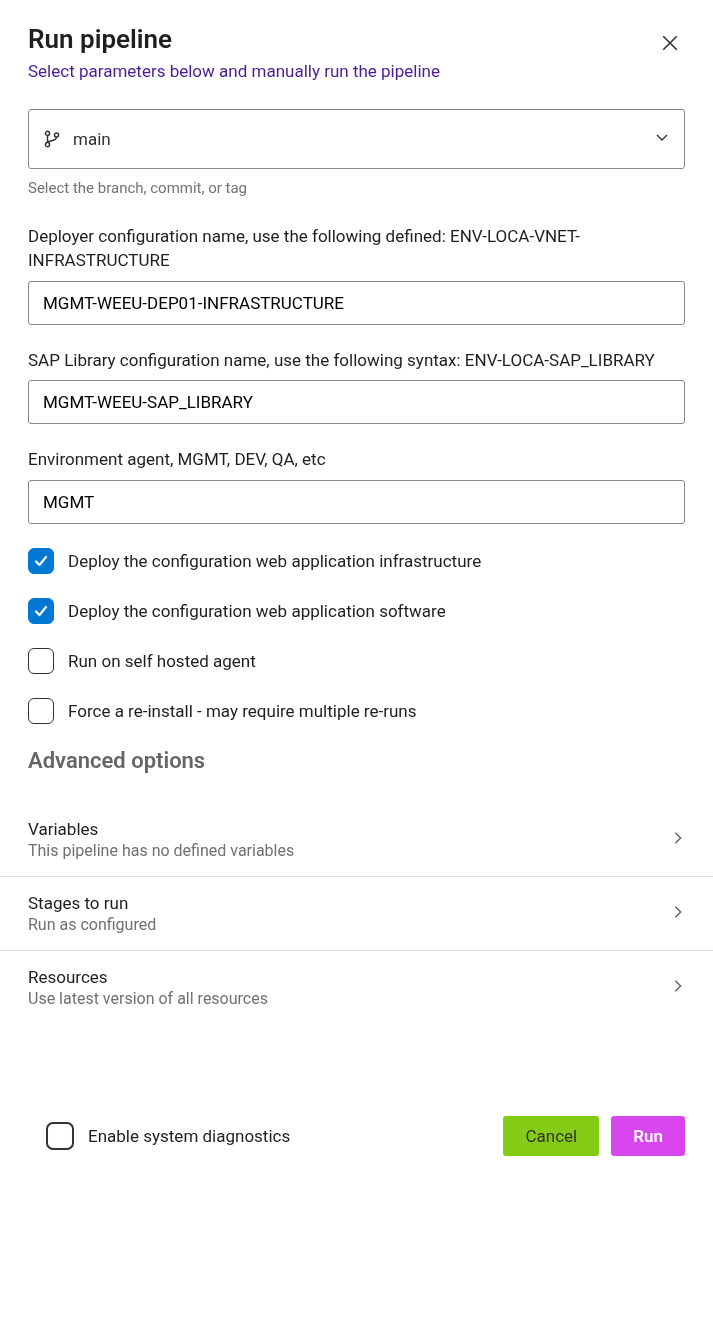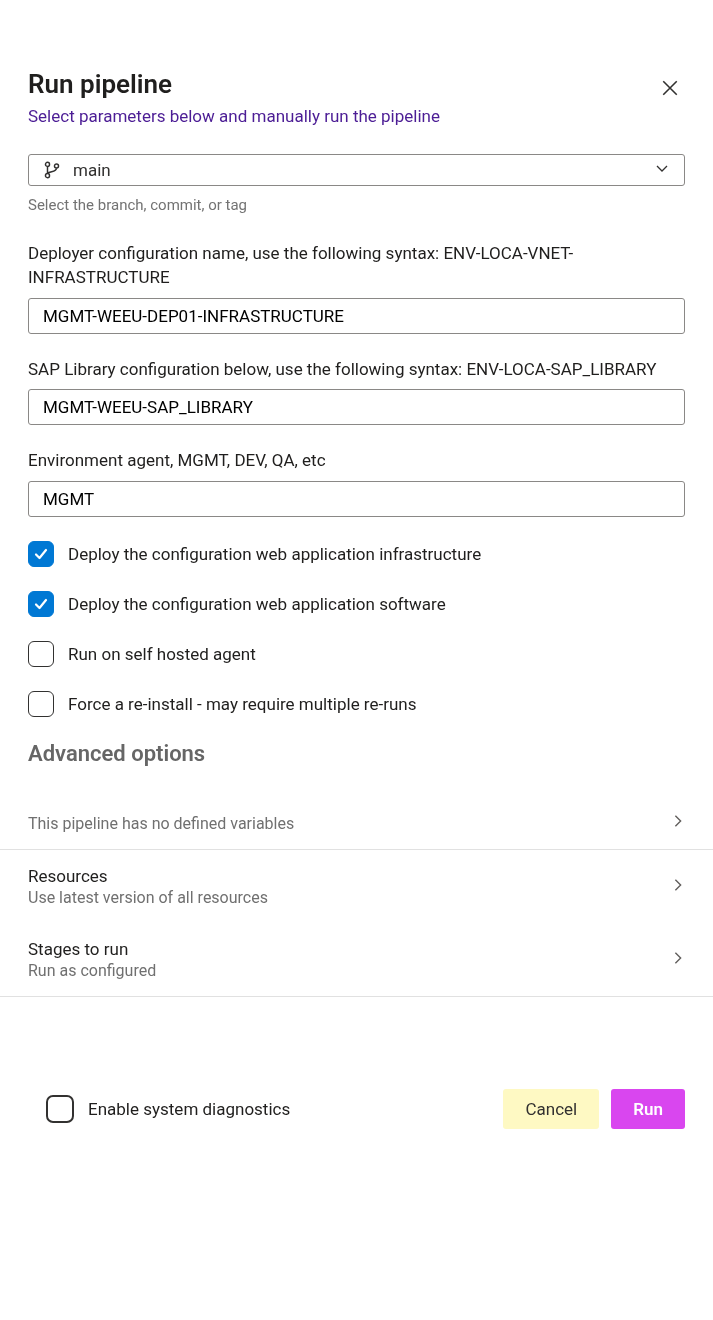--- a/index.html
+++ b/index.html
@@ -6,21 +6,20 @@
   body {
     margin: 0;
     padding: 0;
     font-family: "Segoe UI", -apple-system, BlinkMacSystemFont, Roboto, "Helvetica Neue", sans-serif;
     color: #323130;
     background: #fff;
     width: 713px;
   }
   .panel {
     padding: 24px 28px 24px 28px;
-    margin-top: 45px;
   }
   .header-row {
     display: flex;
     justify-content: space-between;
     align-items: flex-start;
   }
   h1 {
     font-size: 26px;
     font-weight: 600;
     margin: 0 0 6px 0;
@@ -41,21 +40,21 @@
   }
   .field-label {
     font-size: 17px;
     color: #201f1e;
     margin-bottom: 8px;
     line-height: 1.4;
   }
   .dropdown {
     border: 1px solid #8a8886;
     border-radius: 3px;
-    height: 32px;
+    height: 60px;
     display: flex;
     align-items: center;
     padding: 0 14px;
     font-size: 17px;
     cursor: pointer;
     margin-bottom: 10px;
   }
   .dropdown .branch-icon {
     margin-right: 12px;
     display: flex;
@@ -64,21 +63,21 @@
   .dropdown .value { flex: 1; }
   .hint {
     font-size: 15px;
     color: #737373;
     margin-bottom: 28px;
   }
   .text-input {
     width: 100%;
     border: 1px solid #8a8886;
     border-radius: 3px;
-    height: 36px;
+    height: 44px;
     padding: 0 14px;
     font-size: 17px;
     font-family: inherit;
     margin-bottom: 24px;
   }
   .checkrow {
     display: flex;
     align-items: center;
     margin-bottom: 24px;
     cursor: pointer;
@@ -150,21 +149,21 @@
   }
   .btn {
     font-size: 17px;
     font-family: inherit;
     border: none;
     border-radius: 3px;
     padding: 10px 22px;
     cursor: pointer;
   }
   .btn-secondary {
-    background: #fef9c3;
+    background: #84cc16;
     color: #323130;
     margin-right: 12px;
   }
   .btn-primary {
     background: #d946ef;
     color: #fff;
     font-weight: 600;
   }
   .btns { display: flex; }
   .adv-container {
@@ -201,24 +200,24 @@
     </span>
     <span class="value">main</span>
     <span>
       <svg width="16" height="16" viewBox="0 0 16 16">
           <path d="M3 6 L8 11 L13 6" stroke="#323130" stroke-width="1.3" fill="none"></path>
         </svg>
     </span>
   </div>
   <div class="hint">Select the branch, commit, or tag</div>
 
-  <div class="field-label">Deployer configuration name, use the following syntax: ENV-LOCA-VNET-INFRASTRUCTURE</div>
+  <div class="field-label">Deployer configuration name, use the following defined: ENV-LOCA-VNET-INFRASTRUCTURE</div>
   <input class="text-input" type="text" value="MGMT-WEEU-DEP01-INFRASTRUCTURE" style="">
 
-  <div class="field-label">SAP Library configuration below, use the following syntax: ENV-LOCA-SAP_LIBRARY</div>
+  <div class="field-label">SAP Library configuration name, use the following syntax: ENV-LOCA-SAP_LIBRARY</div>
   <input class="text-input" type="text" value="MGMT-WEEU-SAP_LIBRARY" style="">
 
   <div class="field-label">Environment agent, MGMT, DEV, QA, etc</div>
   <input class="text-input" type="text" value="MGMT" style="">
 
   <div class="checkrow">
     <span class="checkbox checked">
       <svg width="16" height="16" viewBox="0 0 16 16">
           <path d="M3 8.5 L6.5 12 L13 4" stroke="#fff" stroke-width="2.2" fill="none" stroke-linecap="round" stroke-linejoin="round"></path>
         </svg>
@@ -247,50 +246,51 @@
       
     </span>
     <span class="checklabel">Force a re-install - may require multiple re-runs</span>
   </div>
 
   <div class="section-heading">Advanced options</div>
 
   <div class="adv-container">
     <div class="adv-row first-no-top">
       <div>
+        <div class="adv-title">Variables</div>
         <div class="adv-sub">This pipeline has no defined variables</div>
+      </div>
+      <span class="chev-right">
+        <svg width="14" height="14" viewBox="0 0 16 16">
+            <path d="M5 2 L11 8 L5 14" stroke="#605e5c" stroke-width="1.6" fill="none"></path>
+          </svg>
+      </span>
+    </div>
+    <div class="adv-row">
+      <div>
+        <div class="adv-title">Stages to run</div>
+        <div class="adv-sub">Run as configured</div>
       </div>
       <span class="chev-right">
         <svg width="14" height="14" viewBox="0 0 16 16">
             <path d="M5 2 L11 8 L5 14" stroke="#605e5c" stroke-width="1.6" fill="none"></path>
           </svg>
       </span>
     </div>
     <div class="adv-row" style="border-bottom:none;">
       <div>
         <div class="adv-title">Resources</div>
         <div class="adv-sub">Use latest version of all resources</div>
       </div>
       <span class="chev-right">
         <svg width="14" height="14" viewBox="0 0 16 16">
             <path d="M5 2 L11 8 L5 14" stroke="#605e5c" stroke-width="1.6" fill="none"></path>
           </svg>
       </span>
     </div>
-    <div class="adv-row">
-      <div>
-        <div class="adv-title">Stages to run</div>
-        <div class="adv-sub">Run as configured</div>
-      </div>
-      <span class="chev-right">
-        <svg width="14" height="14" viewBox="0 0 16 16">
-            <path d="M5 2 L11 8 L5 14" stroke="#605e5c" stroke-width="1.6" fill="none"></path>
-          </svg>
-      </span>
-    </div>
   </div>
 </div>
 
 <div class="footer">
   <div class="footer-left">
     <span class="checkbox" style="border-width:2px;">
       
     </span>
     <span class="checklabel">Enable system diagnostics</span>
   </div>

